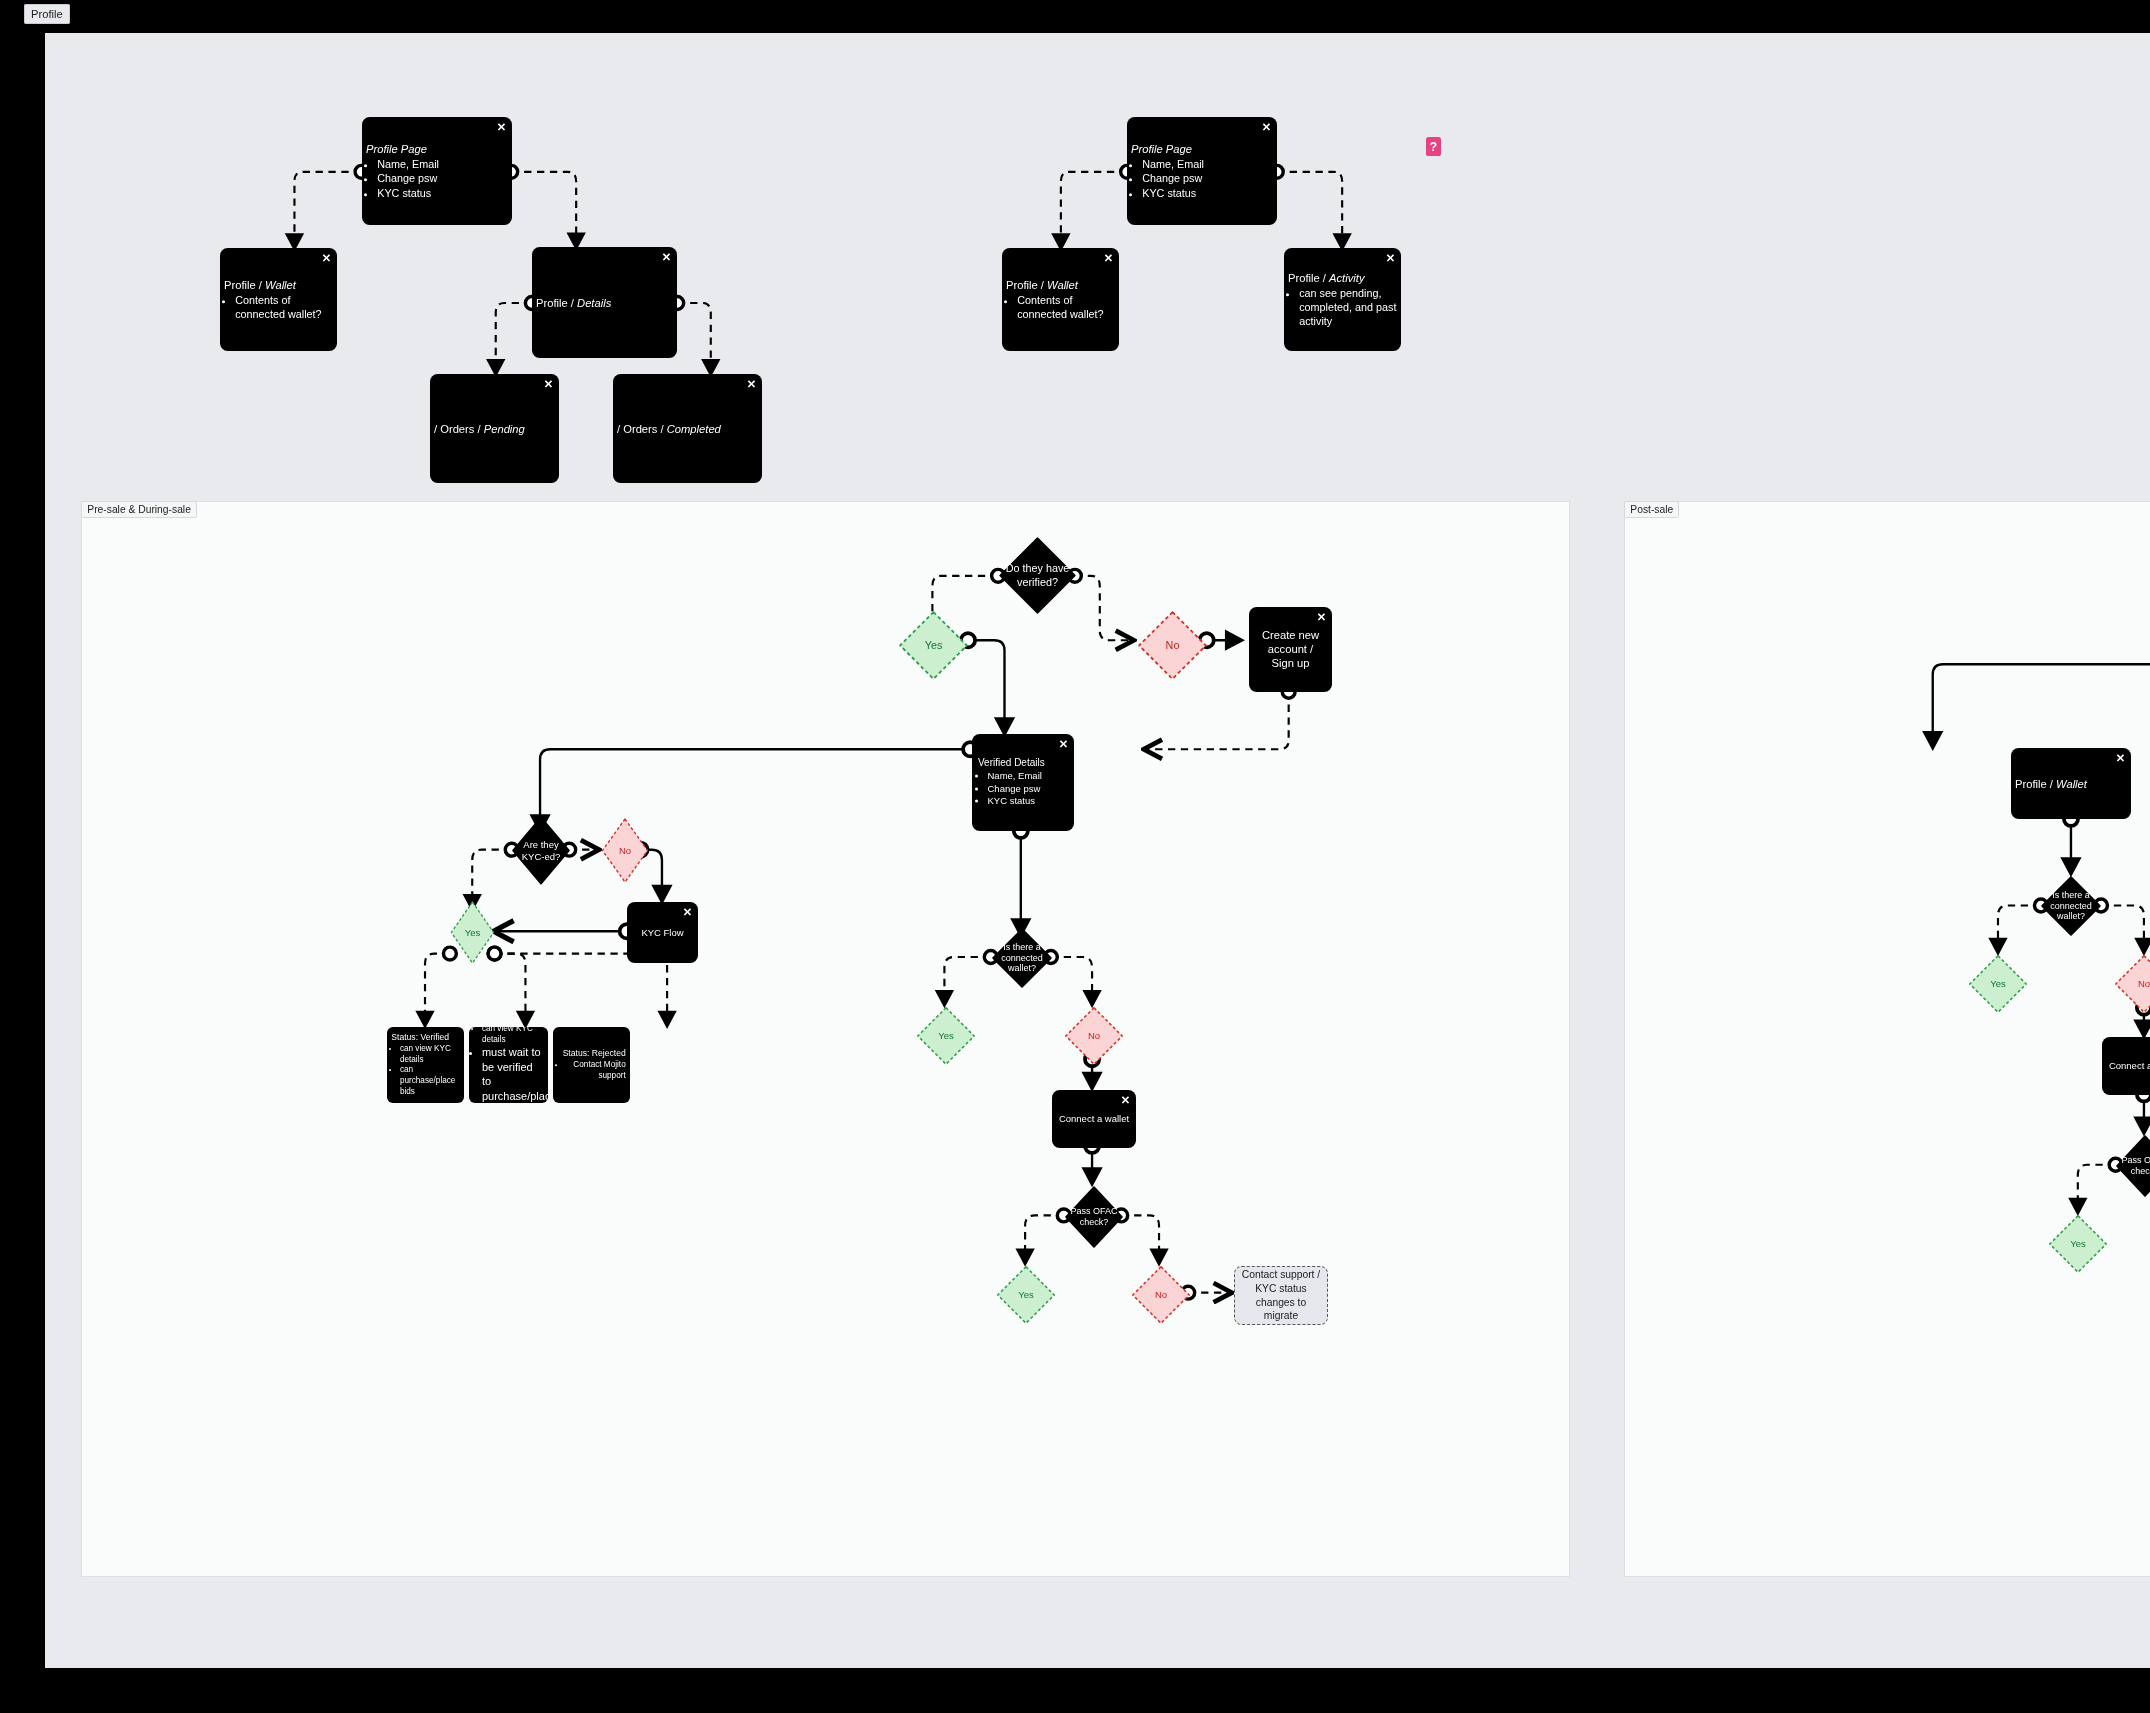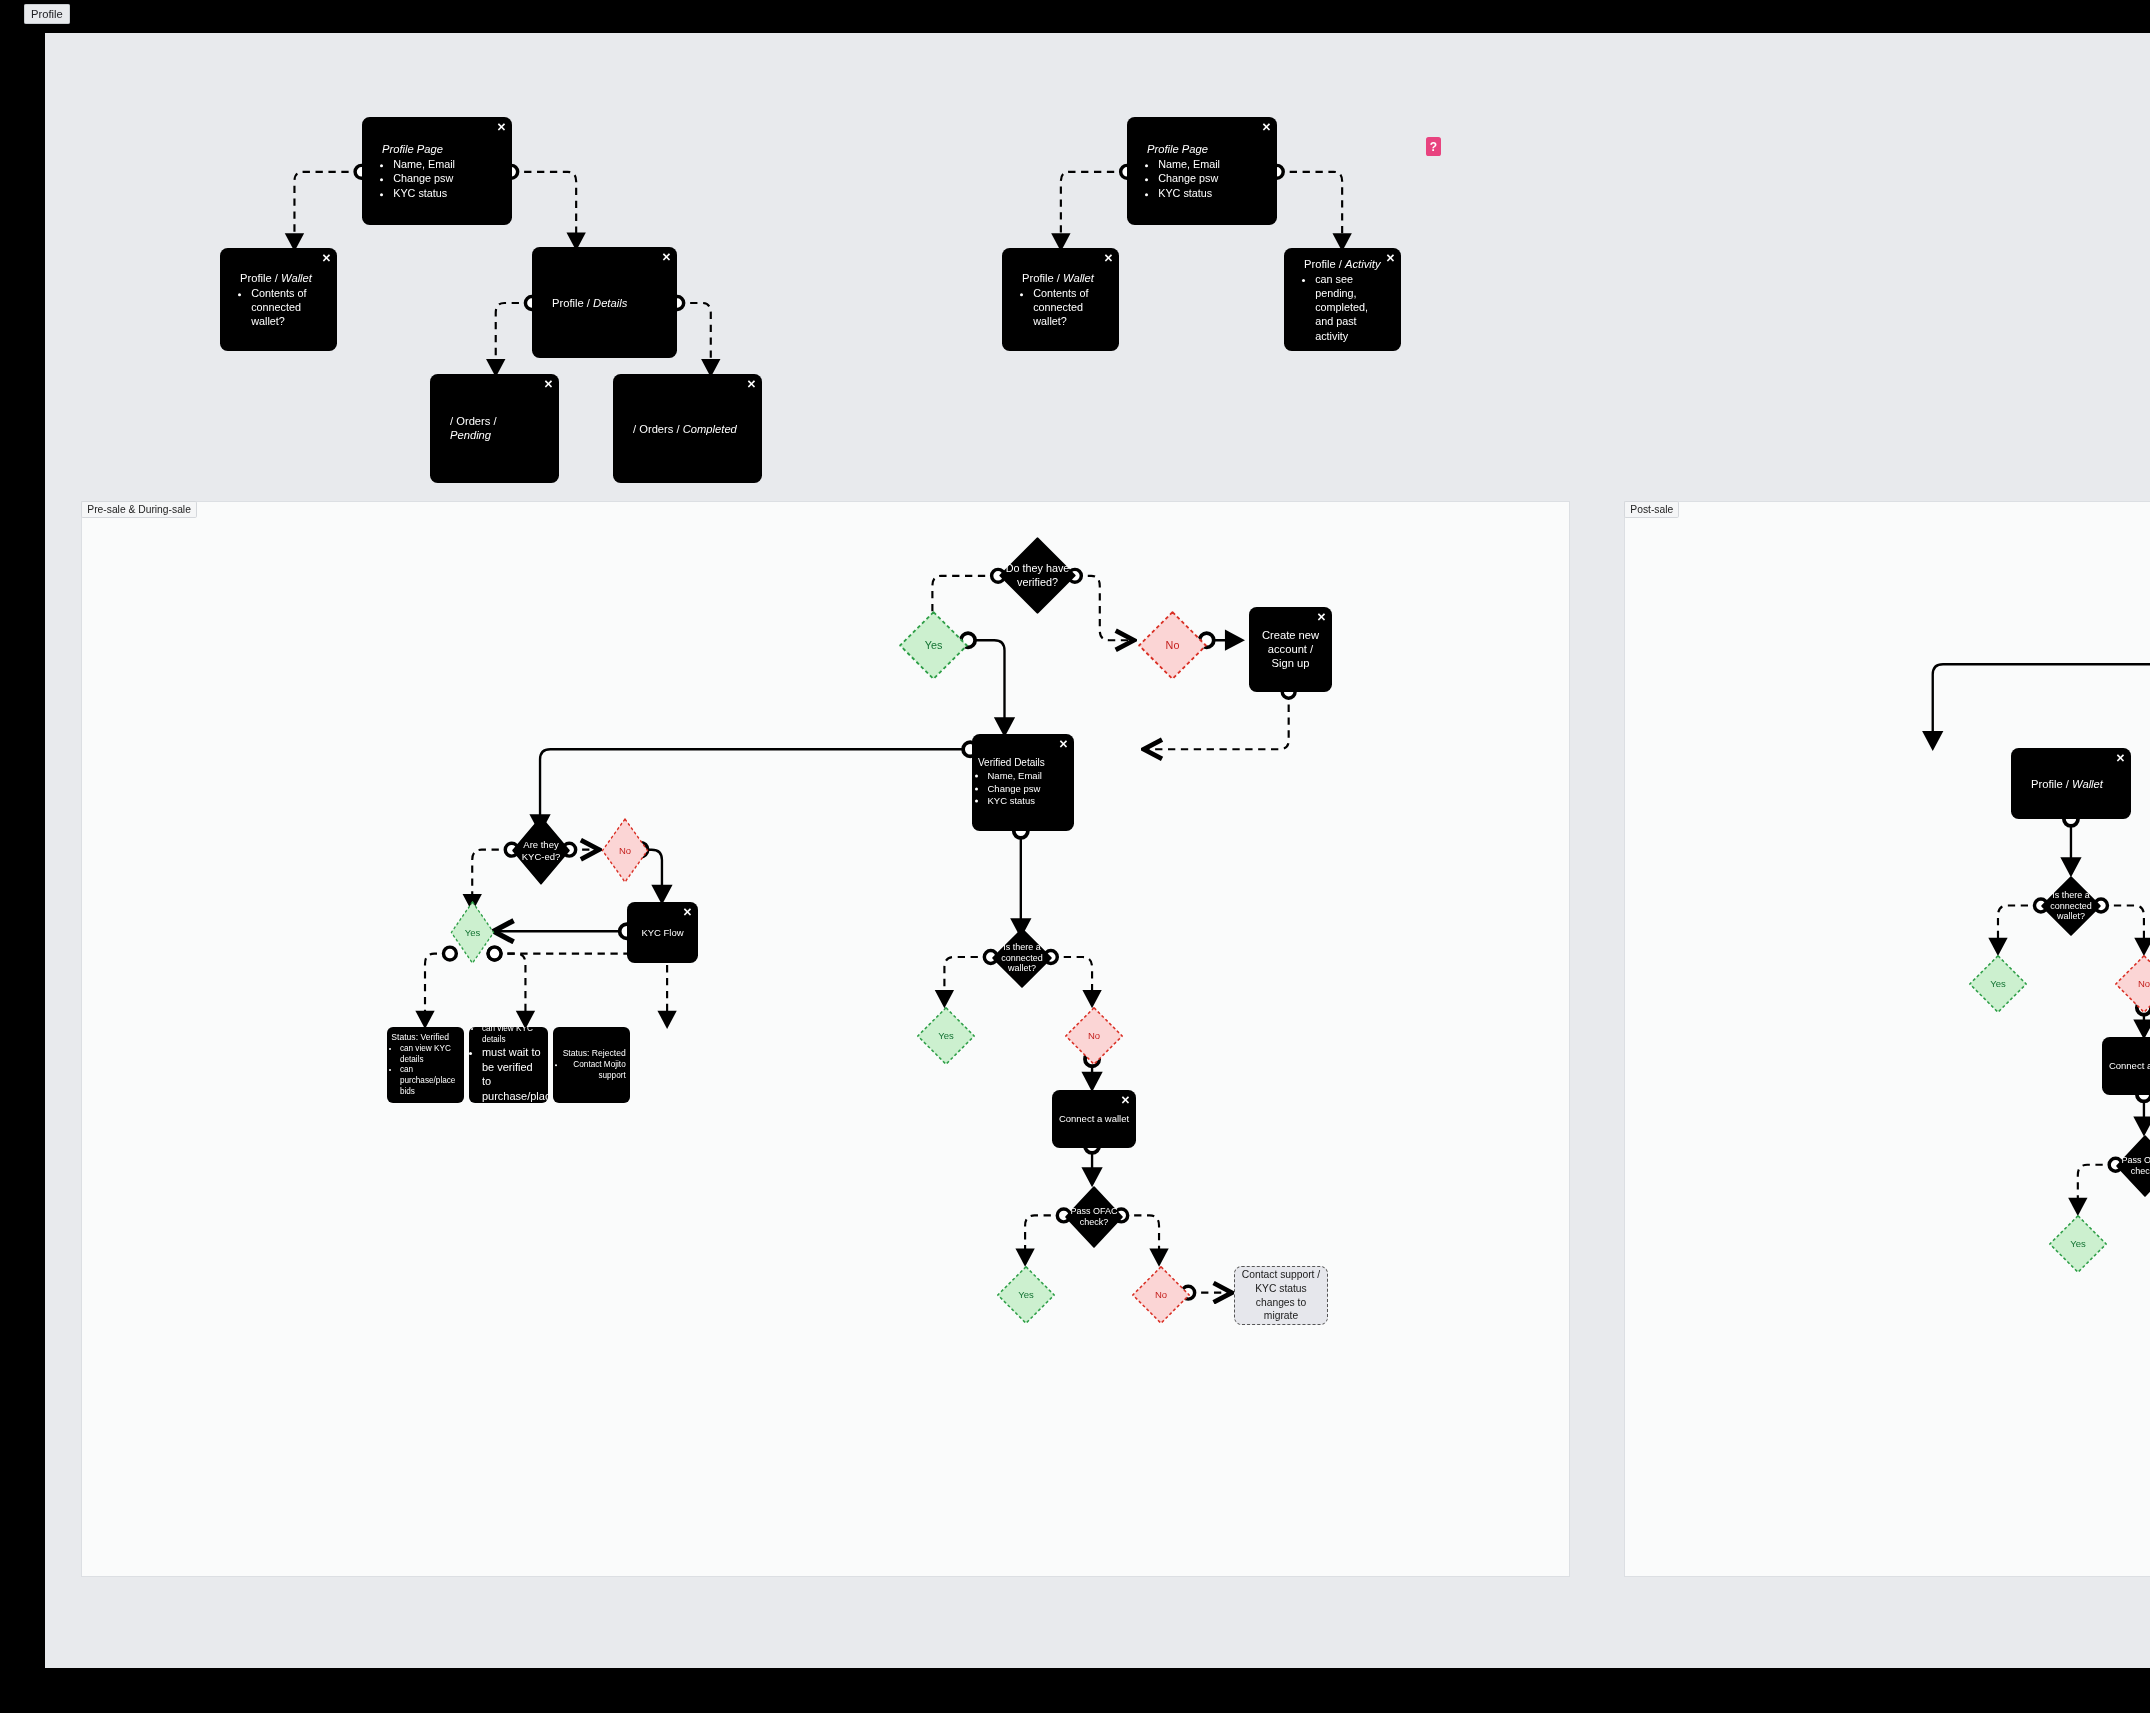--- a/index.html
+++ b/index.html
@@ -26,21 +26,21 @@
     position:absolute;box-sizing:border-box;
     border-radius:7.7px;color:#fff;background:#000;
     padding:0;overflow:hidden;
   }
   .node .close{
     position:absolute;right:6px;top:5.2px;
     font-size:11.2px;font-weight:bold;line-height:1;color:#fff;
   }
   .node .body{
     position:absolute;left:0;right:0;top:50%;transform:translateY(-50%);
-    padding:0 20px;box-sizing:border-box;
+    padding:0 4px;box-sizing:border-box;
   }
   .node .title{font-size:11.2px;line-height:1.26;margin:0 0 0.9px 0;}
   .node .title .it{font-style:italic;}
   .node ul{margin:0;padding:0 0 0 11.2px;list-style:disc;}
   .node li{font-size:10.8px;line-height:1.32;}
   .node.center .body{text-align:center;padding:0 6.9px;}
 
   
   .dia{
     position:absolute;display:flex;align-items:center;justify-content:center;

